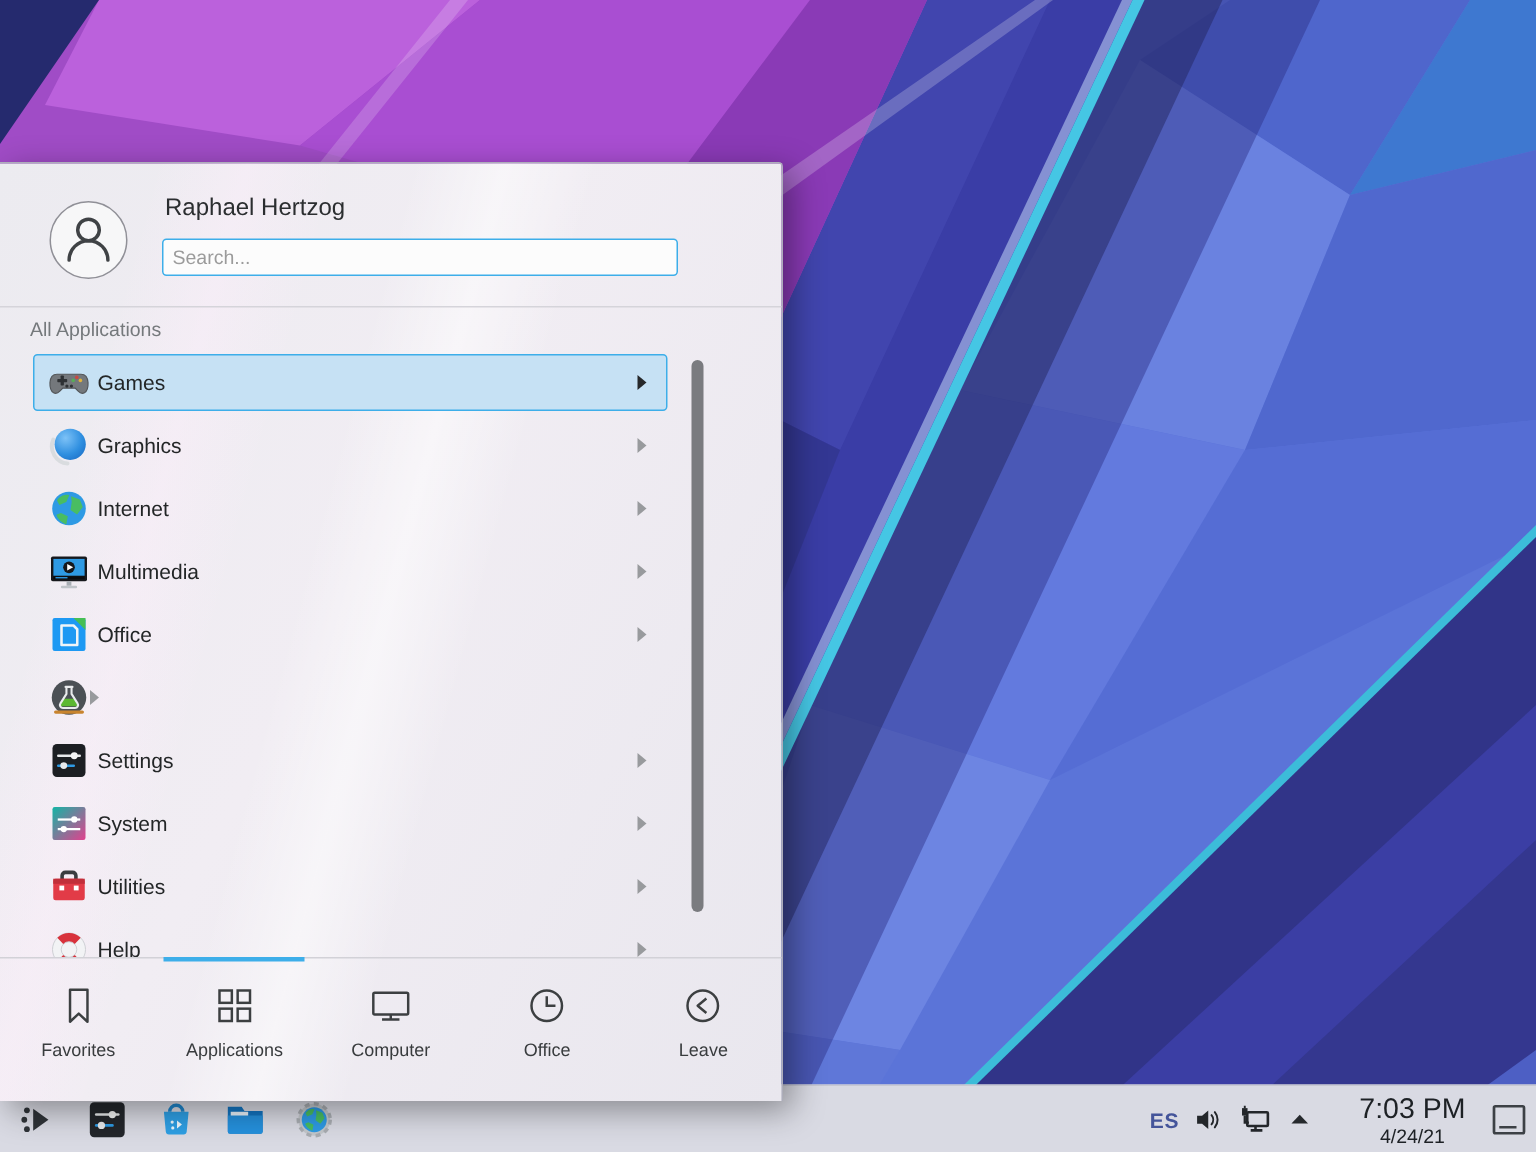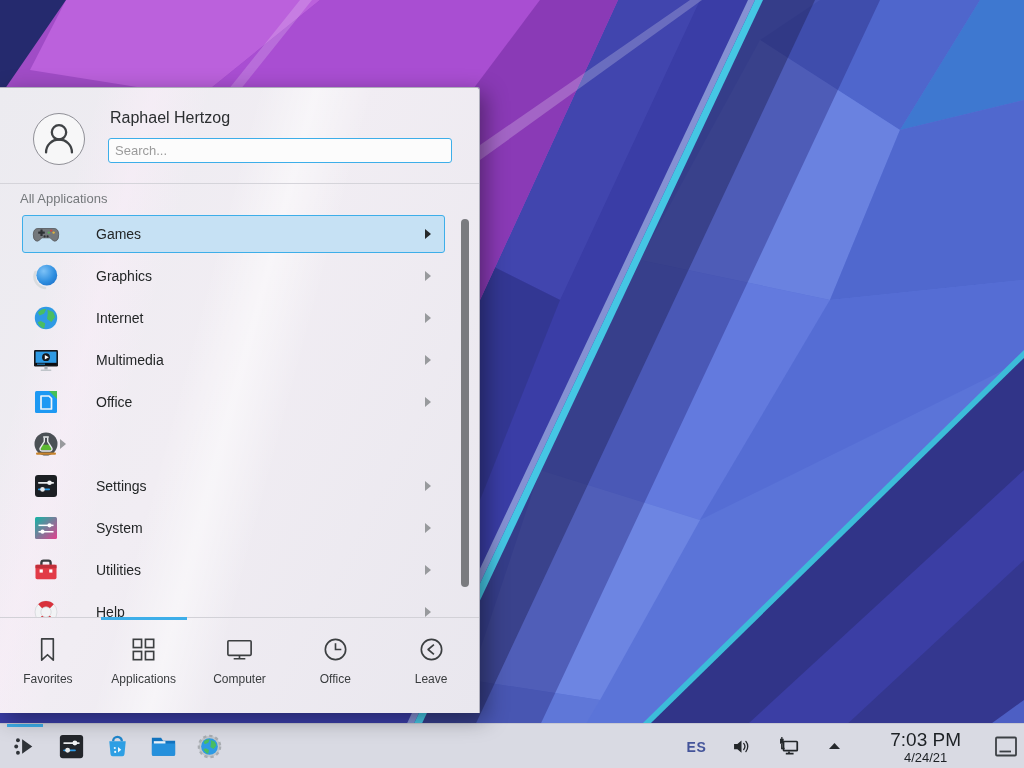--- a/index.html
+++ b/index.html
@@ -1,21 +1,21 @@
 <!DOCTYPE html>
 <html><head>
 <meta charset="utf-8">
 <style>
   html,body{margin:0;padding:0;background:#222;}
   .stage{position:relative;width:1024px;height:768px;overflow:hidden;
          font-family:"Liberation Sans",sans-serif;-webkit-font-smoothing:antialiased;}
   .wallpaper{position:absolute;inset:0;z-index:0;}
 
   
-  .panel{position:absolute;left:0;top:87px;width:480px;height:626px;z-index:3;
+  .panel{position:absolute;left:0;top:108px;width:522px;height:626px;z-index:3;
          background:linear-gradient(118deg,#ecebf0 0%,#f1edf3 45%,#e9e7ee 100%);
          border:1px solid #adadba;border-left:none;border-bottom:none;
          border-radius:0 3px 0 0;box-sizing:border-box;
          box-shadow:6px 6px 22px rgba(0,0,0,0.38);}
   .panel::before{content:"";position:absolute;inset:0;pointer-events:none;
          background:linear-gradient(105deg,transparent 40%,rgba(255,255,255,0.5) 49%,transparent 58%),
                     linear-gradient(105deg,transparent 15%,rgba(252,238,250,0.45) 24%,transparent 33%);}
   .panel-header{position:absolute;left:0;top:0;width:100%;height:96px;
          border-bottom:1px solid #d5d4da;box-sizing:border-box;}
   .avatar{position:absolute;left:33px;top:25px;width:50px;height:50px;border-radius:50%;
@@ -26,21 +26,21 @@
          font-family:"Liberation Sans",sans-serif;font-size:13px;color:#444;padding:0 6px;outline:none;}
   .search-input::placeholder{color:#9b9b9b;}
   .section-label{position:absolute;left:20px;top:103px;font-size:13px;color:#75797c;}
 
   .menu-list{position:absolute;left:0;top:118px;width:480px;height:411px;overflow:hidden;}
   .menu-row{position:absolute;left:22px;width:423px;height:38px;border:1px solid transparent;
          border-radius:3px;box-sizing:border-box;display:flex;align-items:center;cursor:default;}
   .menu-row.selected{background:#c6e1f4;border-color:#3daee9;}
   .mi-icon{width:28px;height:28px;margin-left:9px;flex:0 0 28px;display:flex;}
   .mi-icon svg{width:28px;height:28px;}
-  .mi-label{margin-left:36px;font-size:14px;color:#232627;flex:1;}
+  .mi-label{margin-left:5px;font-size:14px;color:#232627;flex:1;}
   .mi-arrow{width:0;height:0;margin-right:13px;border-left:6px solid #989a9d;
          border-top:5px solid transparent;border-bottom:5px solid transparent;}
   .menu-row.selected .mi-arrow{border-left-color:#26282a;}
 
   .scrollbar{position:absolute;left:461px;top:131px;width:8px;height:368px;border-radius:4px;
          background:#7a7b7f;}
 
   .panel-footer{position:absolute;left:0;top:529px;width:100%;height:97px;
          border-top:1px solid #d2d1d7;box-sizing:border-box;display:flex;}
   .tab{flex:1;position:relative;display:flex;flex-direction:column;align-items:center;
@@ -50,21 +50,21 @@
   .tab-label{margin-top:7px;font-size:12px;color:#393c3e;}
 
   
   .taskbar{position:absolute;left:0;bottom:0;width:1024px;height:45px;z-index:2;
          background:#d9dae3;border-top:1px solid #c7c8d2;box-sizing:border-box;
          display:flex;align-items:center;}
   .launchers{display:flex;align-items:center;height:100%;margin-left:2px;}
   .task-cell{position:relative;width:46px;height:44px;display:flex;align-items:center;justify-content:center;}
   .task-cell svg{width:31px;height:31px;}
   .task-cell.active::before{content:"";position:absolute;top:0;left:5px;right:5px;height:3px;background:#3daee9;}
-  .tray{position:absolute;right:0;top:0;height:45px;display:flex;align-items:center;gap:25px;padding-right:5px;}
+  .tray{position:absolute;right:0;top:0;height:45px;display:flex;align-items:center;gap:9px;padding-right:5px;}
   .kbd-layout{font-size:14px;font-weight:bold;color:#44549a;letter-spacing:0.5px;}
   .tray-icon svg{display:block;}
   .clock{margin-left:22px;text-align:center;color:#1d2125;line-height:1;}
   .clock .time{font-size:19px;}
   .clock .date{font-size:13px;margin-top:2px;}
   .show-desktop{margin-left:6px;width:27px;height:27px;display:flex;align-items:center;justify-content:center;}
 </style>
 </head>
 <body>
 

